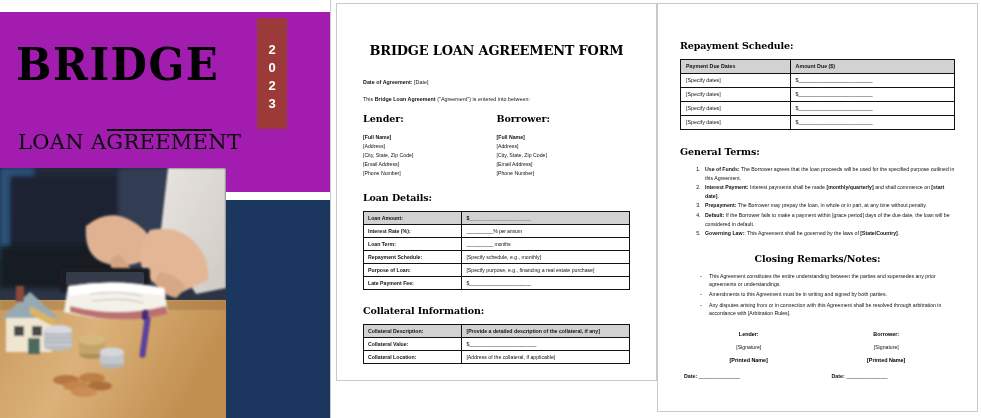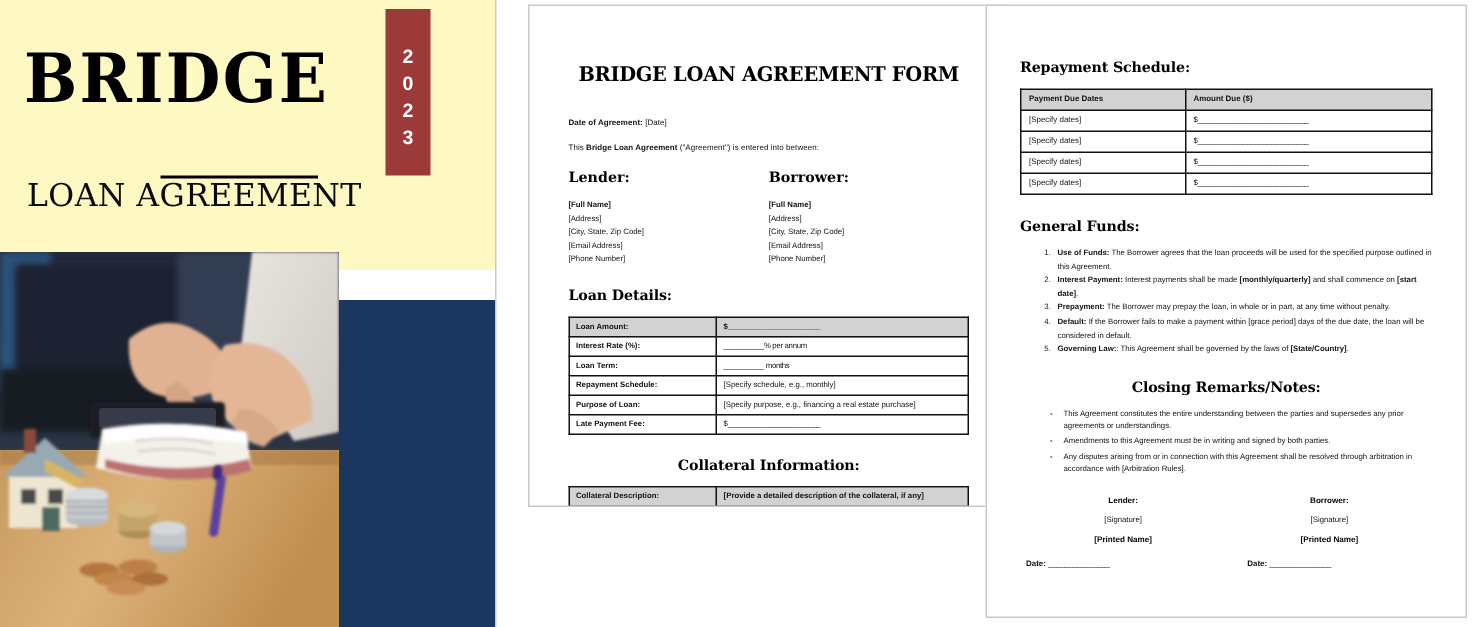--- a/index.html
+++ b/index.html
@@ -16,25 +16,25 @@
   }
 
   
   .page {
     position: absolute;
     background: #ffffff;
     border: 1px solid #c9c9c9;
     overflow: hidden;
   }
   #page-cover { left: 0px;   top: 0px; width: 331px; height: 418px; border-left: none; border-top: none; border-bottom: none; }
-  #page-two   { left: 352px; top: 3px; width: 321px; height: 335px; }
+  #page-two   { left: 336px; top: 3px; width: 321px; height: 378px; }
   #page-three { left: 657px; top: 3px; width: 321px; height: 409px; }
 
   
-  .cover-head { position: absolute; left: 0; top: 0; width: 100%; height: 180px; background: #fef9c3; }
+  .cover-head { position: absolute; left: 0; top: 12px; width: 100%; height: 180px; background: #a21caf; }
 
   .brand-title {
     position: absolute; left: 16px; top: 29px;
     font-family: "DejaVu Serif", serif;
     font-weight: 700;
     font-size: 42px;
     letter-spacing: 1.5px;
     line-height: 44px;
     color: #000;
     transform: scaleY(1.08);
@@ -385,21 +385,21 @@
             <td class="lbl">Purpose of Loan:</td>
             <td class="val">[Specify purpose, e.g., financing a real estate purchase]</td>
           </tr>
           <tr>
             <td class="lbl">Late Payment Fee:</td>
             <td class="val fill">$_______________________</td>
           </tr>
         </tbody>
       </table>
 
-      <div class="sec-head" style="margin-top:15px;text-align:center;">Collateral Information:</div>
+      <div class="sec-head" style="margin-top:15px;">Collateral Information:</div>
       <table class="form-table">
         <tbody>
           <tr class="shaded">
             <td class="lbl">Collateral Description:</td>
             <td class="val">[Provide a detailed description of the collateral, if any]</td>
           </tr>
           <tr>
             <td class="lbl">Collateral Value:</td>
             <td class="val fill">$_________________________</td>
           </tr>
@@ -437,21 +437,21 @@
             <td>[Specify dates]</td>
             <td class="fill">$___________________________</td>
           </tr>
           <tr>
             <td>[Specify dates]</td>
             <td class="fill">$___________________________</td>
           </tr>
         </tbody>
       </table>
 
-      <div class="sec-head" style="margin-top:16px;">General Funds:</div>
+      <div class="sec-head" style="margin-top:16px;">General Terms:</div>
       <ol class="terms">
         <li><b>Use of Funds:</b><span> The Borrower agrees that the loan proceeds will be used for the specified purpose outlined in this Agreement.</span></li>
         <li><b>Interest Payment:</b><span> Interest payments shall be made <b>[monthly/quarterly]</b> and shall commence on <b>[start date]</b>.</span></li>
         <li><b>Prepayment:</b><span> The Borrower may prepay the loan, in whole or in part, at any time without penalty.</span></li>
         <li><b>Default:</b><span> If the Borrower fails to make a payment within [grace period] days of the due date, the loan will be considered in default.</span></li>
         <li><b>Governing Law:</b><span>: This Agreement shall be governed by the laws of <b>[State/Country]</b>.</span></li>
       </ol>
 
       <div class="sec-head" style="margin-top:15px;text-align:center;">Closing Remarks/Notes:</div>
       <ul class="notes">

